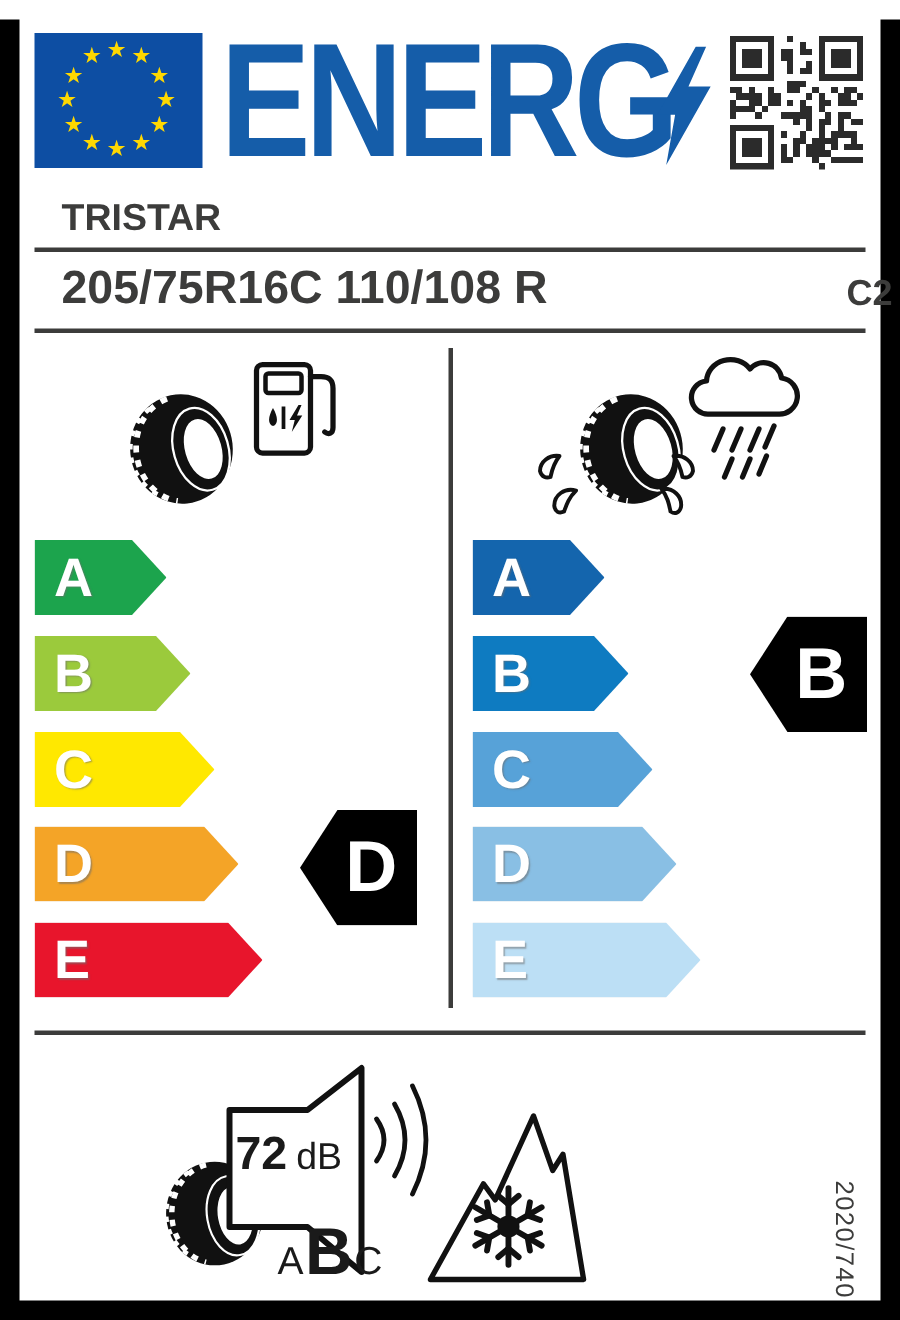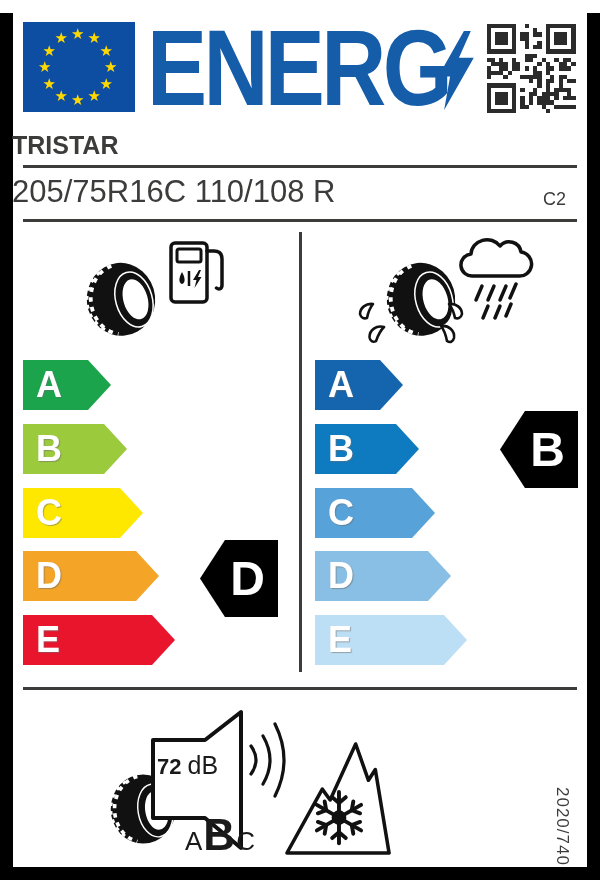--- a/index.html
+++ b/index.html
@@ -12,47 +12,47 @@
   .b-bottom{left:0;bottom:0;width:600px;height:13px;background:#000;}
   
   .flag{left:23px;top:22px;width:112px;height:90px;}
   .star{position:absolute;font-size:15px;line-height:1;}
   .logo{left:147px;top:24px;height:86px;text-align:center;}
   .logo-text{display:inline-block;font-size:100px;line-height:86px;font-weight:bold;
              letter-spacing:-4px;transform:scale(.9,1.08);transform-origin:left center;white-space:nowrap;}
   .bolt{left:438px;top:31px;width:36px;height:79px;}
   .qr{left:484px;top:24px;width:94px;height:89px;}
   
-  .row{left:12px;width:554px;display:flex;justify-content:space-between;align-items:flex-end;}
+  .row{left:41px;width:554px;display:flex;justify-content:space-between;align-items:flex-end;}
   .row1{top:132px;height:28px;}
-  .row2{top:178px;height:32px;}
+  .row2{top:178px;height:32px;font-weight:bold;}
   .brand{font-size:25px;font-weight:bold;}
   .code{font-size:24px;}
   .size{font-size:31px;}
-  .tclass{font-size:18px;text-align:center;}
+  .tclass{font-size:24px;text-align:center;}
   .rule{left:23px;width:554px;height:3px;background:#3c3c3b;}
   .rule1{top:165px;} .rule2{top:219px;} .rule3{top:687px;}
   .divider{left:299px;top:232px;width:3px;height:440px;background:#3c3c3b;}
   
   .arrow{position:absolute;height:50px;display:flex;align-items:center;padding-left:13px;
          box-sizing:border-box;color:#fff;font-weight:bold;font-size:36px;
          clip-path:polygon(0 0,calc(100% - 23px) 0,100% 50%,calc(100% - 23px) 100%,0 100%);
          text-shadow:1px 1px 1px rgba(110,110,110,.55);filter:drop-shadow(0 0 1px #aaa);}
   .colL{left:23px;} .colR{left:315px;}
   .rA{top:360px;width:88px;} .rB{top:424px;width:104px;} .rC{top:488px;width:120px;}
   .rD{top:551px;width:136px;} .rE{top:615px;width:152px;}
   
   .indicator{position:absolute;width:78px;height:77px;color:#fff;font-weight:bold;font-size:48px;
              display:flex;align-items:center;justify-content:center;padding-left:17px;box-sizing:border-box;
              clip-path:polygon(32% 0,100% 0,100% 100%,32% 100%,0 50%);}
   .ind-fuel{left:200px;top:540px;}
   .ind-wet{left:500px;top:411px;}
   
   .noise-text{left:157px;top:751px;width:84px;display:flex;align-items:baseline;}
-  .noise-val{font-size:22px;font-weight:bold;color:#1a1a1a;}
+  .noise-val{font-size:31px;font-weight:bold;color:#1a1a1a;}
   .noise-unit{font-size:25px;margin-left:6px;color:#1a1a1a;}
   .noise-abc{left:185px;top:810px;display:flex;align-items:baseline;color:#1a1a1a;}
   .n-small{font-size:26px;}
   .n-big{font-size:44px;font-weight:bold;margin:0 1px;}
   .reg{left:552px;top:787px;writing-mode:vertical-rl;font-size:17px;letter-spacing:1px;color:#3c3c3b;}
   svg{display:block;}
 </style>
 </head>
 <body>
 

